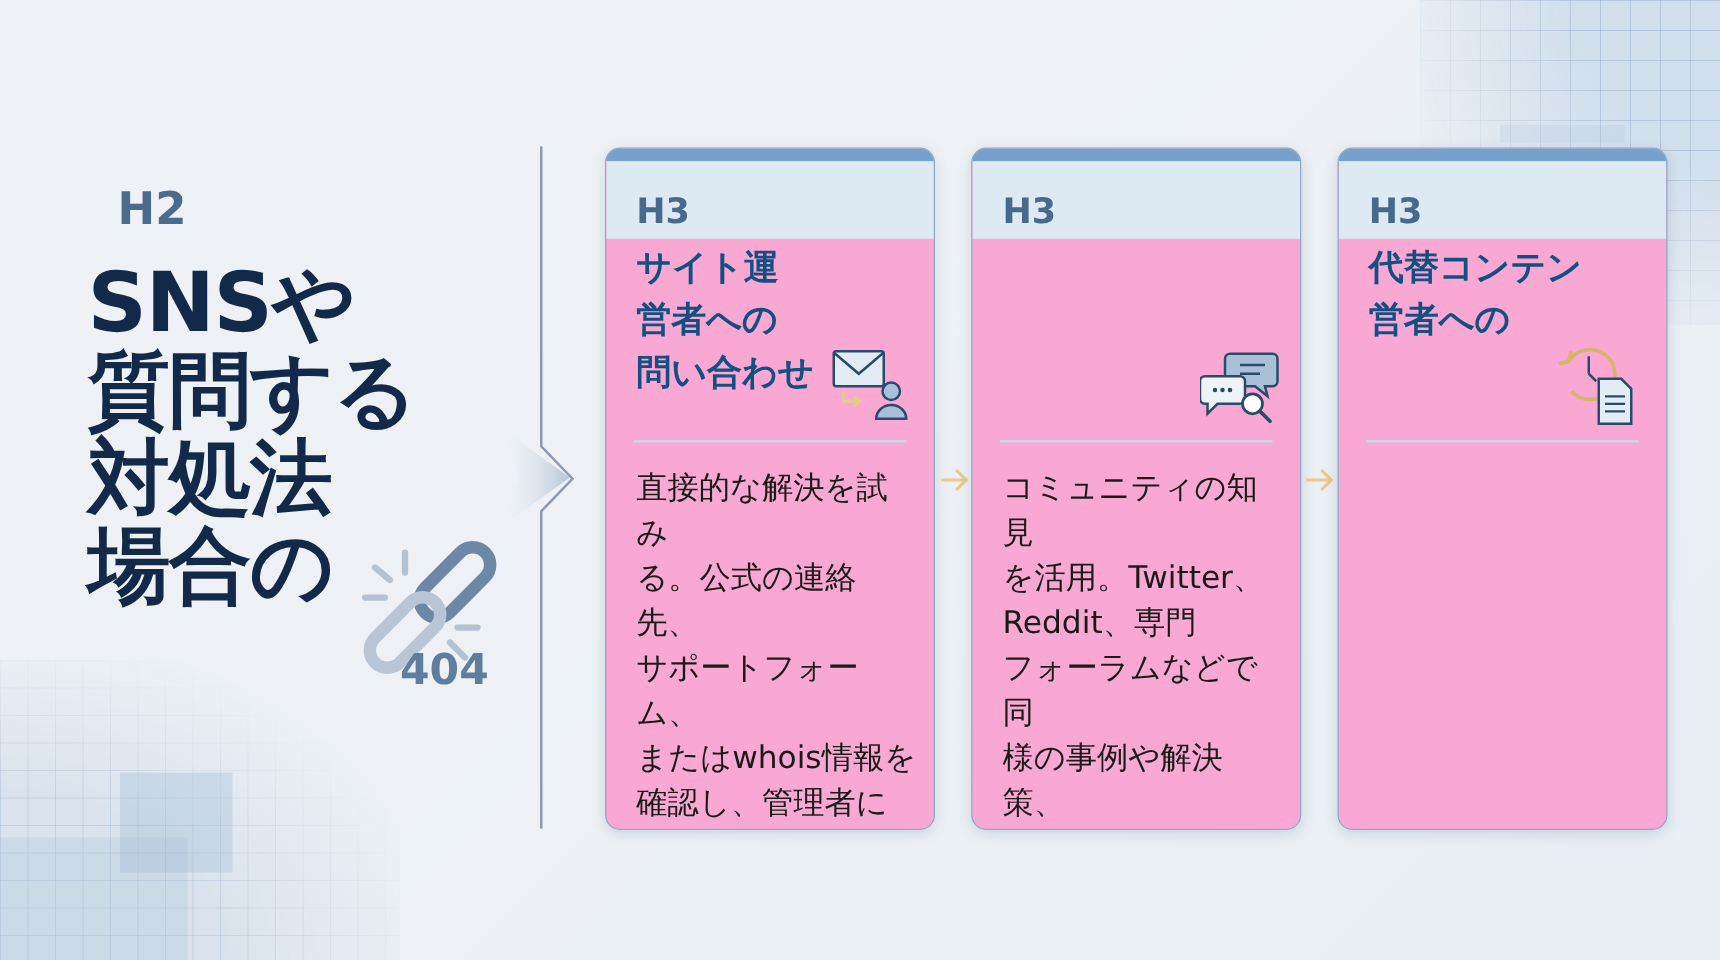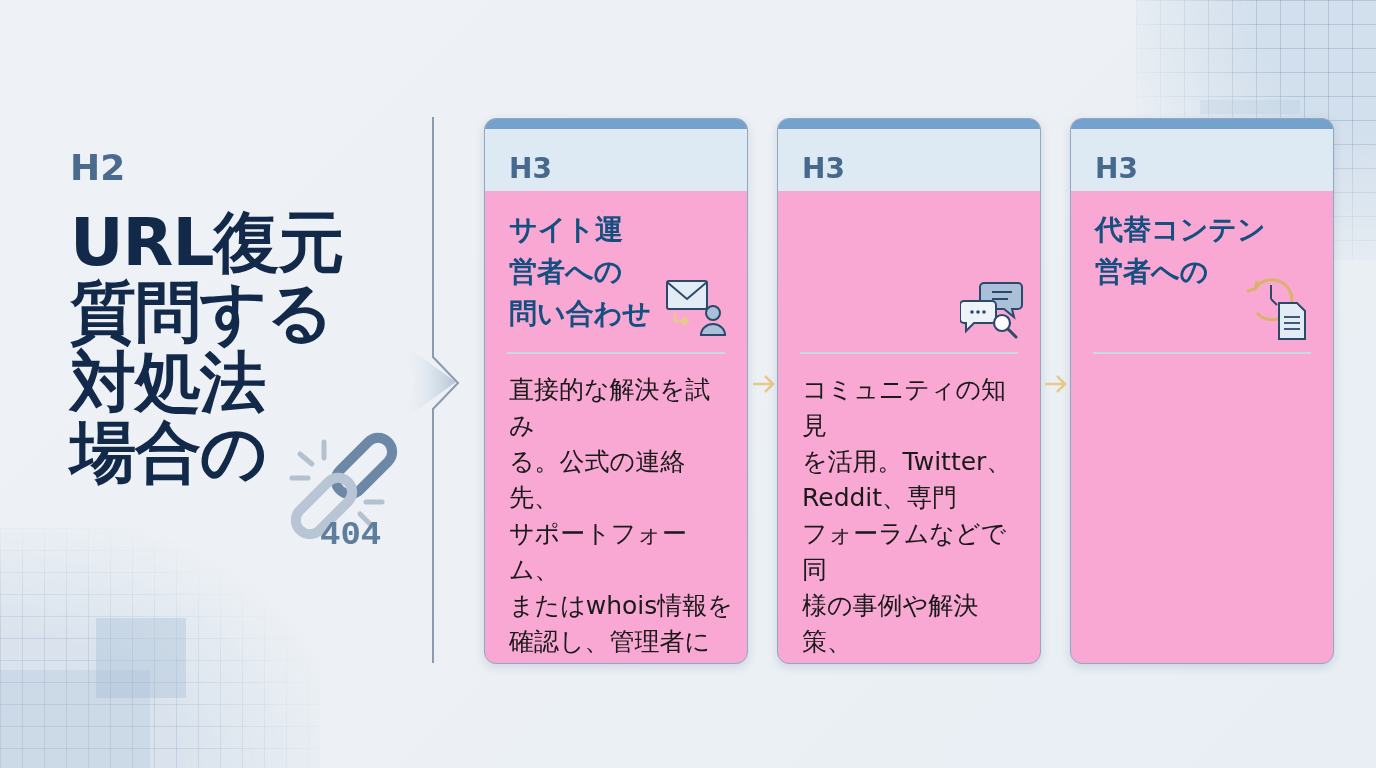--- a/index.html
+++ b/index.html
@@ -24,59 +24,59 @@
       linear-gradient(to right, rgba(140,165,195,0.30) 1px, transparent 1px),
       linear-gradient(to bottom, rgba(140,165,195,0.30) 1px, transparent 1px);
     background-size:22px 22px;
     background-color: rgba(195,210,228,0.45);
     -webkit-mask-image: radial-gradient(ellipse at bottom left, #000 40%, transparent 78%);
             mask-image: radial-gradient(ellipse at bottom left, #000 40%, transparent 78%);
   }
   .bg-block { position:absolute; background:rgba(160,185,212,0.35); }
 
   .left { position:absolute; left:70px; top:150px; width:320px; }
-  .h2-tag { font-weight:bold; font-size:36px; color:#4a6a8e; line-height:1; margin-bottom:22px; }
+  .h2-tag { font-weight:bold; font-size:36px; color:#4a6a8e; line-height:1; margin-bottom:22px;margin-left:24px; }
   .h2-title { font-weight:bold; font-size:66px; color:#12294a; line-height:70px; letter-spacing:-1px; }
   .h2-title div { white-space:nowrap; }
 
   .broken-link { position:absolute; left:282px; top:426px; width:120px; height:130px; }
-  .code404 { position:absolute; left:320px; top:516px; font-size:34px; font-weight:bold; color:#5f7d9c;font-family:Liberation Mono, monospace; }
+  .code404 { position:absolute; left:320px; top:516px; font-size:34px; font-weight:bold; color:#5f7d9c; }
 
   .divider-v { position:absolute; left:432px; top:117px; width:2px; height:546px; }
   .big-chevron { position:absolute; left:396px; top:342px; }
 
   .card {
     position:absolute; top:118px; width:262px; height:544px;
     background:#f9a8d4; border:1.5px solid #8fa8c4; border-radius:12px;
     box-shadow: 0 3px 10px rgba(60,90,130,0.18);
     overflow:hidden;
   }
   .card-topbar { height:10px; background:#74a2cc; }
   .card-headband { position:absolute; left:0; right:0; top:10px; height:62px; background:#dde9f3; }
   .card-h3 { position:absolute; left:24px; top:36px; font-size:28px; font-weight:bold; color:#48698e; line-height:1; }
-  .card-title { position:absolute; left:24px; top:90px; font-size:28px; font-weight:bold; color:#154f80; line-height:42px; white-space:pre-line; }
+  .card-title { position:absolute; left:24px; top:74px; font-size:28px; font-weight:bold; color:#154f80; line-height:42px; white-space:pre-line; }
   .card-icon { position:absolute; }
   .card-sep { position:absolute; left:22px; right:22px; top:233px; height:1.5px; background:#c9d8e6; }
   .card-body { position:absolute; left:24px; top:253px; right:14px; font-size:25px; color:#1a1a1a; line-height:36px; white-space:pre-line; }
 
   .flow-arrow { position:absolute; top:374px; }
 </style>
 </head>
 <body>
 
 <div class="bg-grid-tr"></div>
 <div class="bg-grid-bl"></div>
 <div class="bg-block" style="left:96px;top:618px;width:90px;height:80px;"></div>
 <div class="bg-block" style="left:0;top:670px;width:150px;height:98px;opacity:0.7;"></div>
 <div class="bg-block" style="left:1200px;top:100px;width:100px;height:14px;opacity:0.5;"></div>
 
 <section class="left">
   <div class="h2-tag">H2</div>
   <div class="h2-title">
-    <div>URL復元</div>
+    <div>SNSや</div>
     <div>質問する</div>
     <div>対処法</div>
     <div>場合の</div>
   </div>
 </section>
 
 <svg class="broken-link" viewBox="0 0 120 130">
   <g stroke="#b4c1d0" stroke-width="5" stroke-linecap="round">
     <line x1="42" y1="16" x2="42" y2="32"></line>
     <line x1="18" y1="28" x2="30" y2="38"></line>

